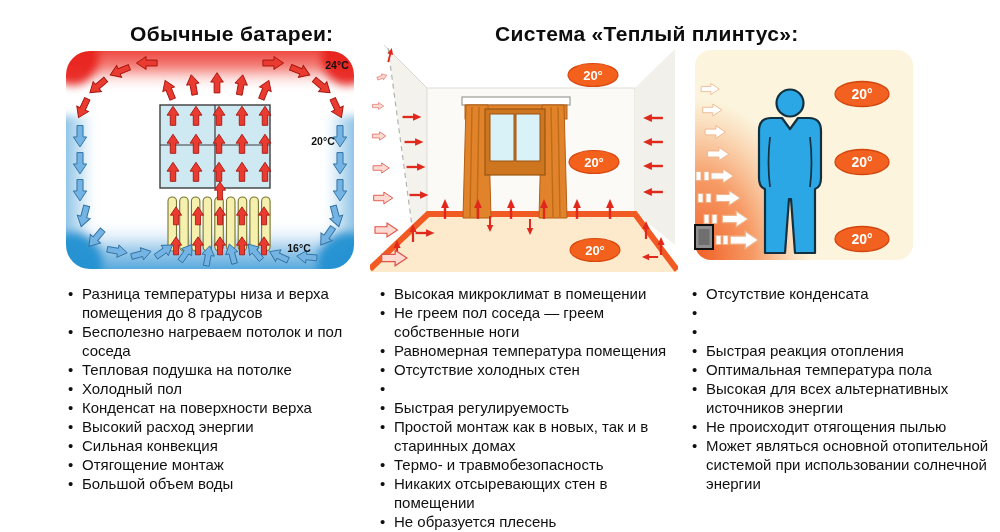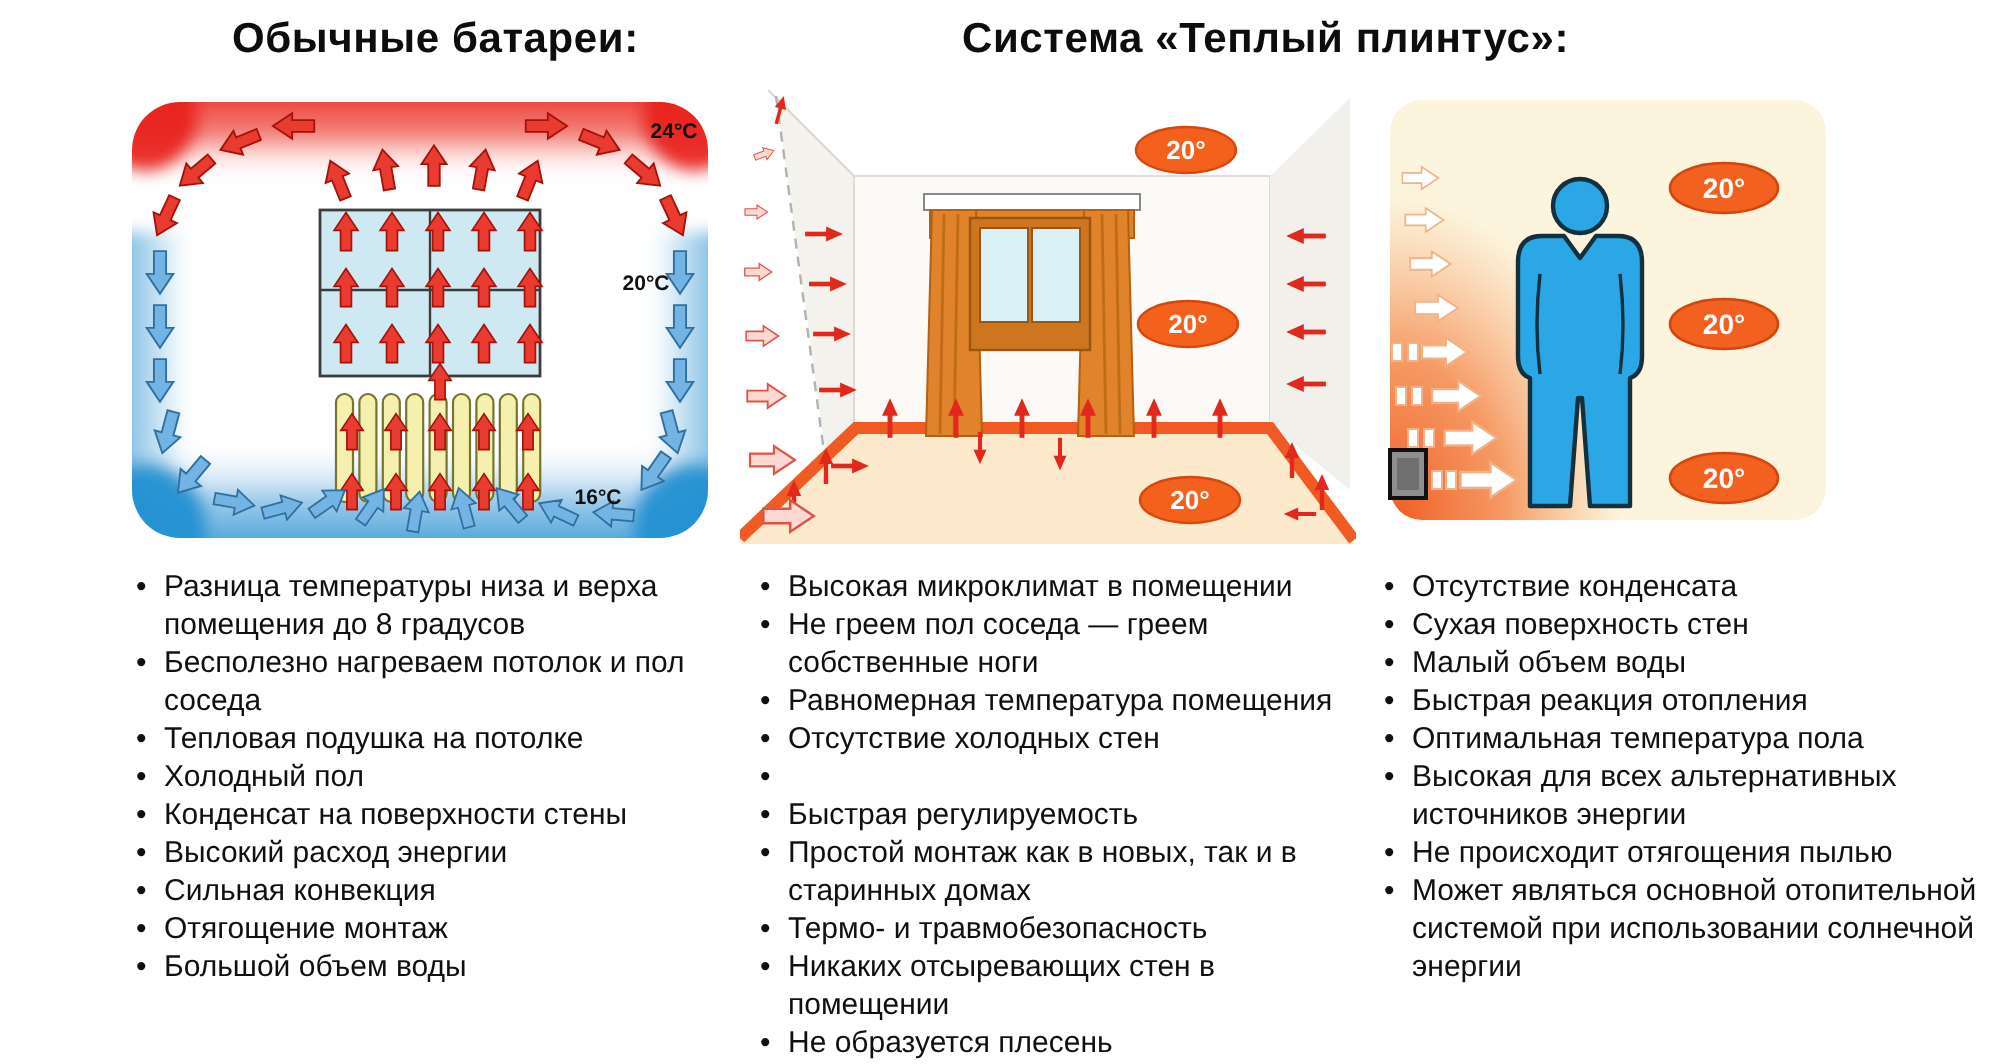--- a/index.html
+++ b/index.html
@@ -1,18 +1,18 @@
 <!DOCTYPE html>
 <html><head>
 <meta charset="utf-8">
 <style>
   html,body{margin:0;padding:0;background:#fff;}
   .page{position:relative;width:1000px;height:532px;background:#fff;overflow:hidden;
         font-family:"Liberation Sans",sans-serif;color:#111;}
-  .title{position:absolute;top:6px;margin:2px;font-size:21px;font-weight:bold;
+  .title{position:absolute;top:6px;margin:16px;font-size:21px;font-weight:bold;
          letter-spacing:.3px;color:#0d0d0d;white-space:nowrap;}
   .t1{left:114px;}
   .t2{left:479px;}
   .panel{position:absolute;}
   .p1{left:65px;top:50px;}
   .p2{left:370px;top:45px;}
   .p3{left:690px;top:47px;}
   ul.blist{position:absolute;top:284px;margin:0;padding:0;list-style:none;
            font-size:15px;line-height:19px;color:#101010;}
   .l1{left:68px;width:305px;}
@@ -313,21 +313,21 @@
     <li>
         <span class="dot">•</span>
         <span>Тепловая подушка на потолке</span>
       </li>
     <li>
         <span class="dot">•</span>
         <span>Холодный пол</span>
       </li>
     <li>
         <span class="dot">•</span>
-        <span>Конденсат на поверхности стены</span>
+        <span>Конденсат на поверхности верха</span>
       </li>
     <li>
         <span class="dot">•</span>
         <span>Высокий расход энергии</span>
       </li>
     <li>
         <span class="dot">•</span>
         <span>Сильная конвекция</span>
       </li>
     <li>
@@ -382,25 +382,23 @@
       </li>
   </ul>
 
   <ul class="blist l3">
     <li>
         <span class="dot">•</span>
         <span>Отсутствие конденсата</span>
       </li>
     <li>
         <span class="dot">•</span>
-        <span>Сухая поверхность стен</span>
-      </li>
-    <li>
-        <span class="dot">•</span>
-        <span>Малый объем воды</span>
+      </li>
+    <li>
+        <span class="dot">•</span>
       </li>
     <li>
         <span class="dot">•</span>
         <span>Быстрая реакция отопления</span>
       </li>
     <li>
         <span class="dot">•</span>
         <span>Оптимальная температура пола</span>
       </li>
     <li>

